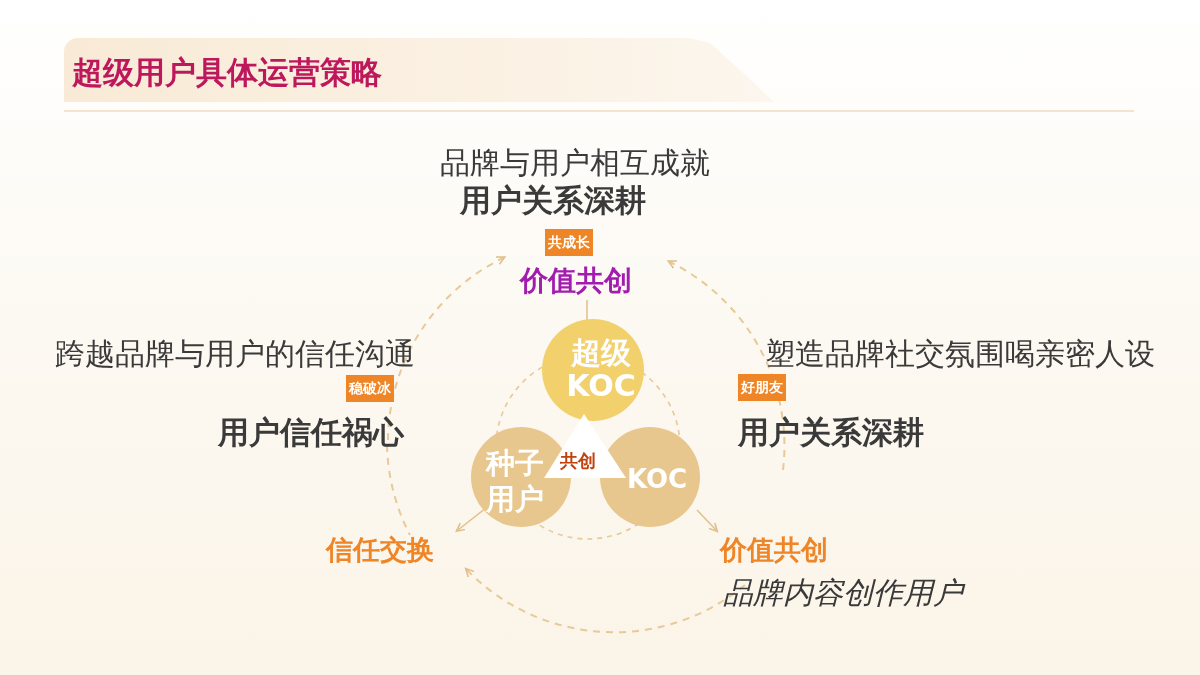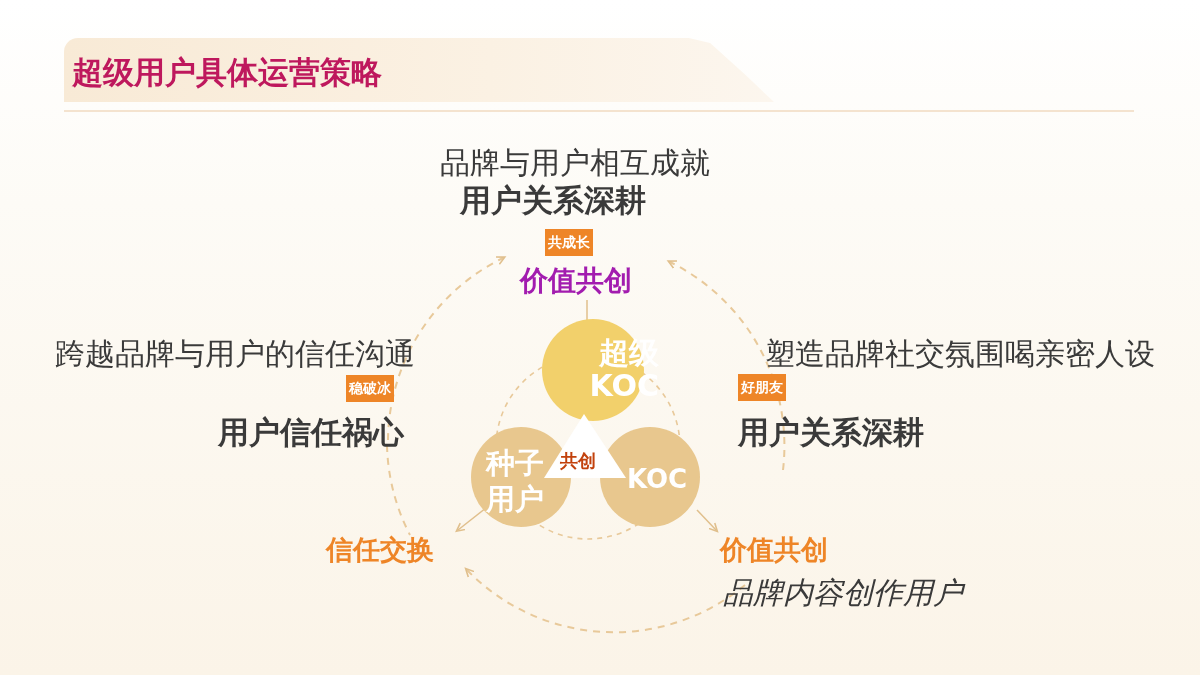--- a/index.html
+++ b/index.html
@@ -86,21 +86,21 @@
 <div class="tag" style="left:346px;top:375px;">稳破冰</div>
 <div class="txt dark main" style="left:218px;top:412px;">用户信任祸心</div>
 <div class="txt orange" style="left:326px;top:532px;">信任交换</div>
 
 <div class="txt dark sub" style="left:765px;top:334px;text-align:right;">塑造品牌社交氛围喝亲密人设</div>
 <div class="tag" style="left:738px;top:374px;">好朋友</div>
 <div class="txt dark main" style="left:738px;top:412px;">用户关系深耕</div>
 <div class="txt orange" style="left:720px;top:532px;">价值共创</div>
 <div class="txt dark sub" style="left:723px;top:573px;font-style:italic;">品牌内容创作用户</div>
 
-<div class="circle-label" style="left:543px;top:336px;width:116px;font-size:30px;text-align:right;">
+<div class="circle-label" style="left:543px;top:336px;width:116px;font-size:30px;">
   <div>超级</div>
   <div>KOC</div>
 </div>
 <div class="circle-label" style="left:480px;top:445px;width:70px;font-size:29px;line-height:1.25;">
   <div>种子</div>
   <div>用户</div>
 </div>
 <div class="circle-label" style="left:622px;top:465px;width:70px;font-size:26px;">KOC</div>
 <div class="txt" style="left:560px;top:449px;font-size:18px;font-weight:bold;color:#c2410c;">共创</div>
 

